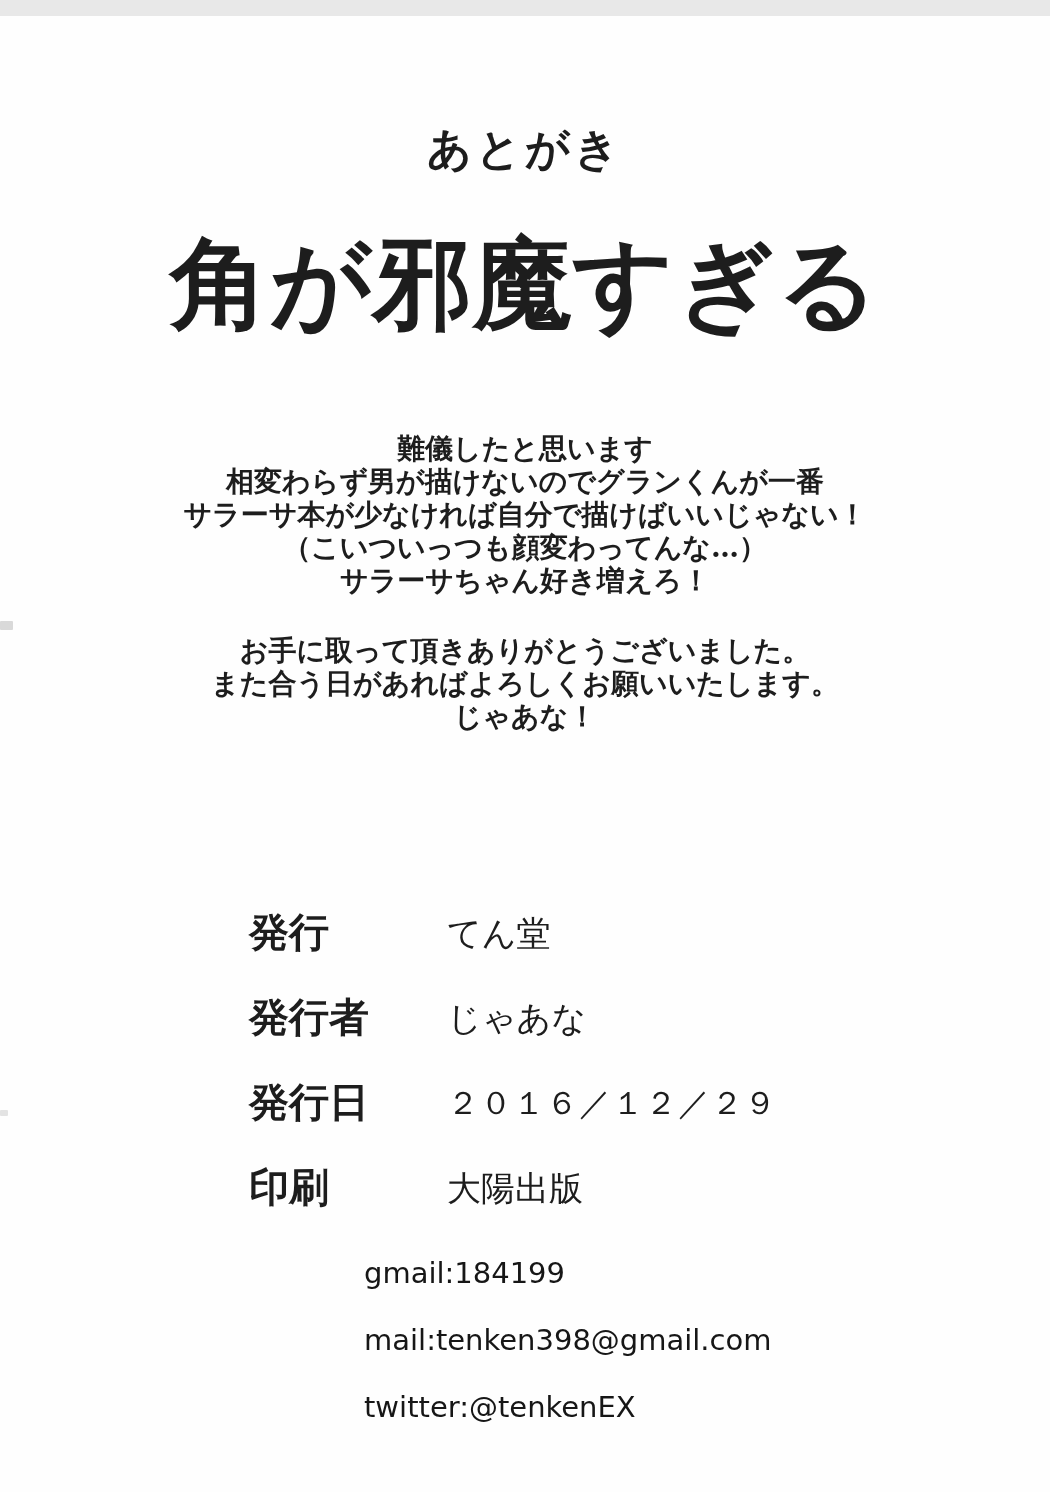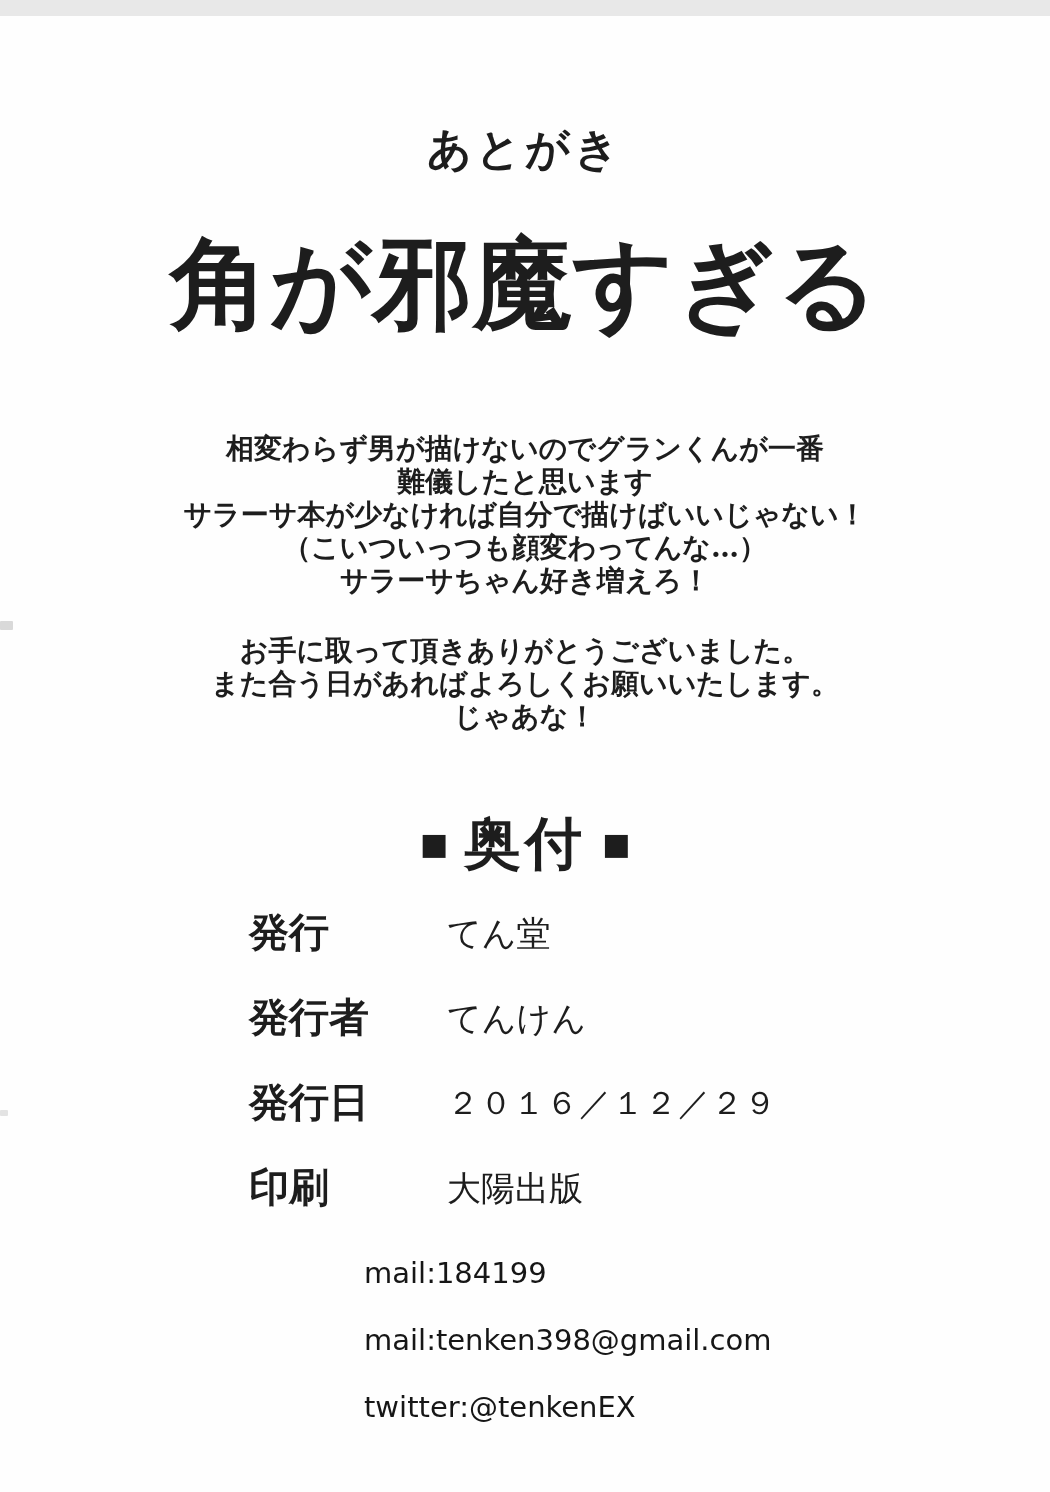--- a/index.html
+++ b/index.html
@@ -126,54 +126,51 @@
 
 <div class="page">
 
   <div class="center-block afterword-heading">あとがき</div>
 
   <div class="center-block main-title">角が邪魔すぎる</div>
 
 
   <div class="center-block body-text">
     <div class="para1">
+      <div>難儀したと思います</div>
       <div>相変わらず男が描けないのでグランくんが一番</div>
-      <div>難儀したと思います</div>
       <div>サラーサ本が少なければ自分で描けばいいじゃない！</div>
       <div>（こいついっつも顔変わってんな…）</div>
       <div>サラーサちゃん好き増えろ！</div>
     </div>
     <div class="para2">
       <div>お手に取って頂きありがとうございました。</div>
       <div>また合う日があればよろしくお願いいたします。</div>
       <div>じゃあな！</div>
     </div>
   </div>
 
-  <div class="center-block okuzuke-header">
-    <span class="sq">■</span><span>奥付</span><span class="sq">■</span>
-  </div>
 
   <div class="colophon-rows">
     <div class="crow">
       <span class="clabel">発行</span><span class="cvalue">てん堂</span>
     </div>
     <div class="crow">
-      <span class="clabel">発行者</span><span class="cvalue">てんけん</span>
+      <span class="clabel">発行者</span><span class="cvalue">じゃあな</span>
     </div>
     <div class="crow">
       <span class="clabel">発行日</span><span class="cvalue date">２０１６／１２／２９</span>
     </div>
     <div class="crow">
       <span class="clabel">印刷</span><span class="cvalue">大陽出版</span>
     </div>
   </div>
 
   <div class="contacts">
-    <div class="contact-line">mail:184199</div>
+    <div class="contact-line">gmail:184199</div>
     <div class="contact-line">mail:tenken398@gmail.com</div>
     <div class="contact-line">twitter:@tenkenEX</div>
   </div>
 
   <div class="scan-artifact a1"></div>
   <div class="scan-artifact a2"></div>
 
 </div>
 
 </body></html>

